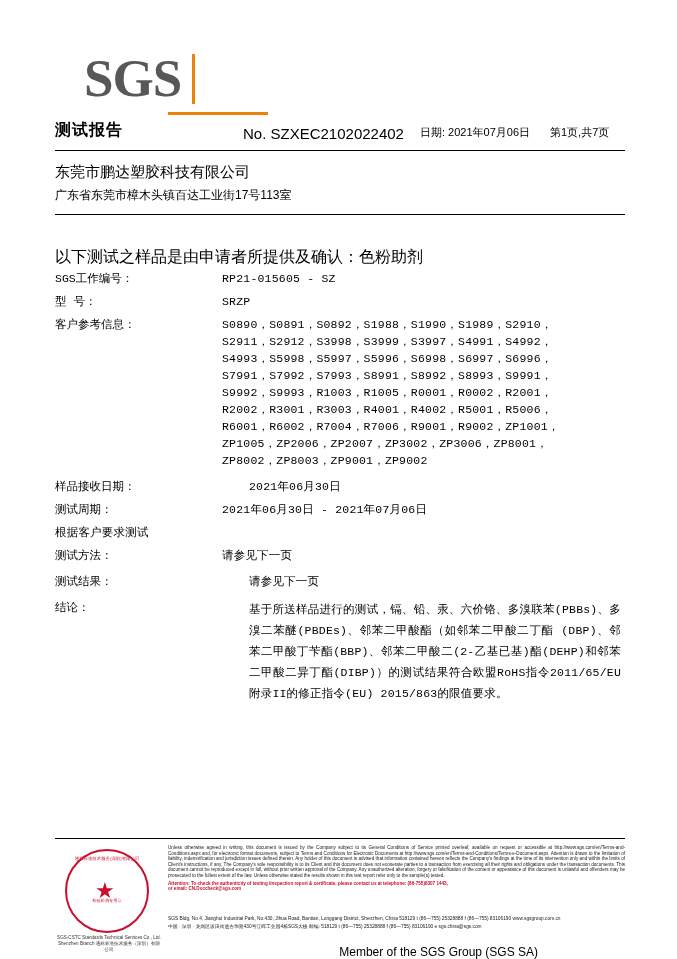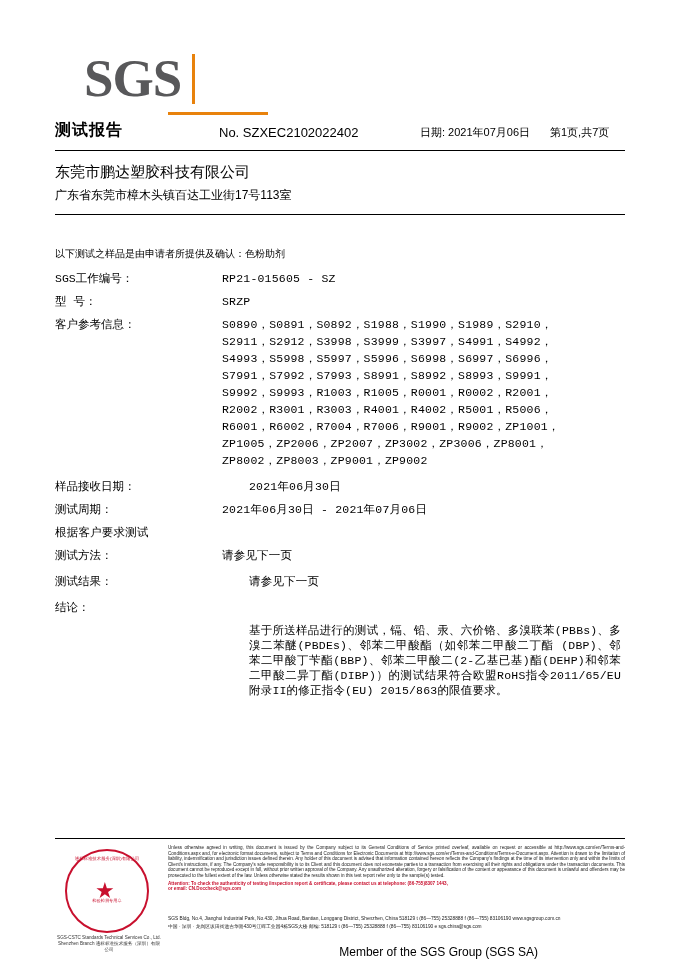--- a/index.html
+++ b/index.html
@@ -71,23 +71,23 @@
   .report-title {
     position: absolute;
     left: 0;
     top: -2px;
     font-size: 16px;
     font-weight: bold;
     letter-spacing: 1px;
   }
   .report-no {
     position: absolute;
-    left: 164px;
+    left: 188px;
     top: 3px;
-    font-size: 13px;
+    font-size: 15px;
   }
   .report-date {
     position: absolute;
     left: 365px;
     top: 3px;
     font-size: 11px;
   }
   .report-page {
     position: absolute;
     left: 495px;
@@ -123,21 +123,21 @@
     width: 570px;
     height: 1px;
     background: #000;
   }
 
   
   .sample-decl {
     position: absolute;
     left: 55px;
     top: 247px;
-    font-size: 10px;
+    font-size: 16px;
   }
 
   
   .fields {
     position: absolute;
     left: 55px;
     top: 270px;
     width: 570px;
     font-size: 11.5px;
     font-family: Liberation Mono, monospace;
@@ -159,24 +159,23 @@
   }
   .field-value .vline {
     display: block;
     white-space: pre;
   }
   .gap-top {
     margin-top: 9px;
     gap: 27px;
   }
   .concl-value {
-    line-height: 15px;
+    line-height: 21px;
     text-align: justify;
     padding-right: 4px;
-    margin-top: 24px;
   }
 
   
   .footer-rule {
     position: absolute;
     left: 55px;
     top: 838px;
     width: 570px;
     height: 1px;
     background: #000;

